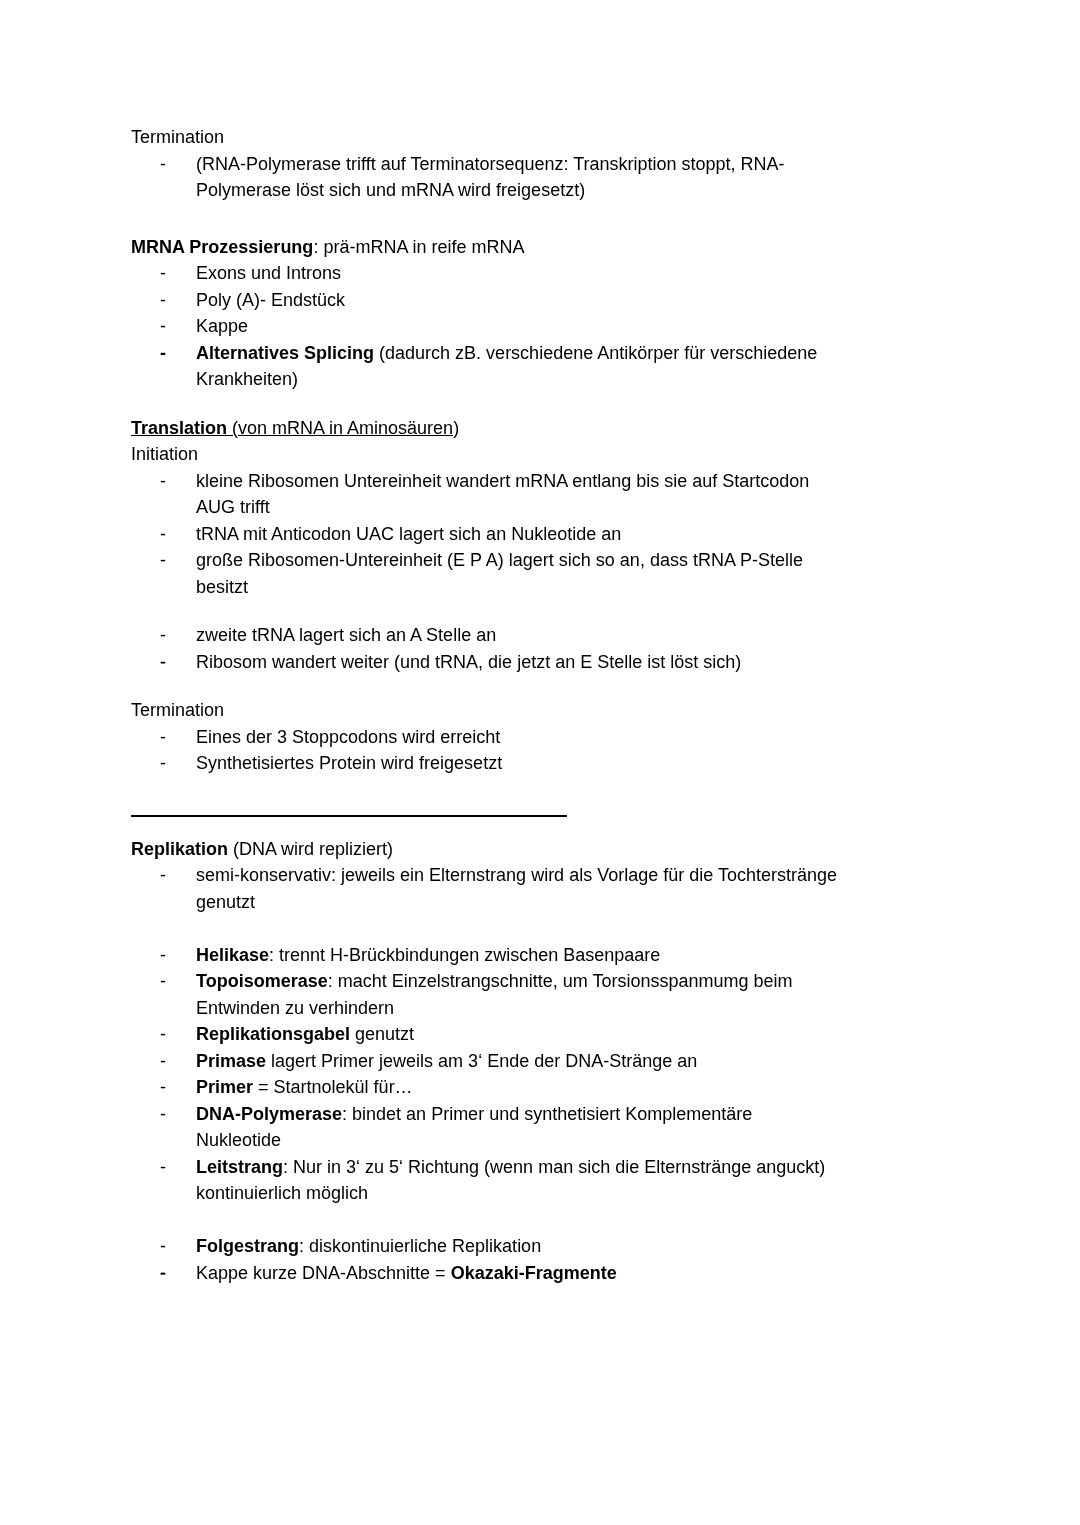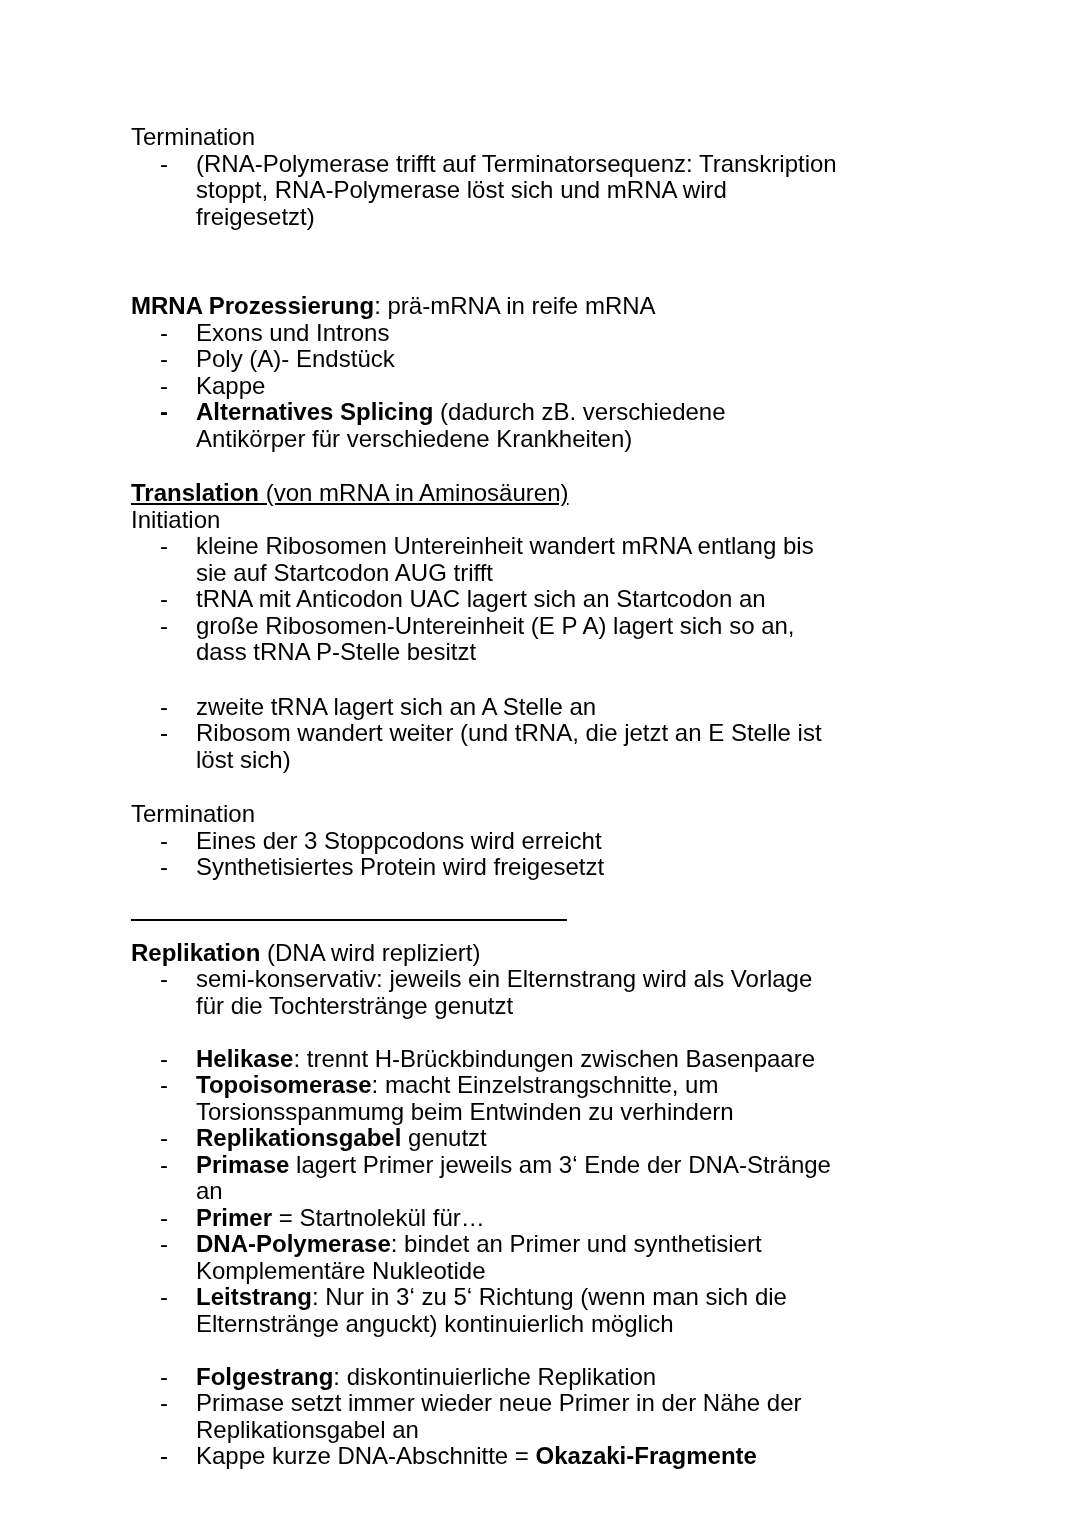--- a/index.html
+++ b/index.html
@@ -12,39 +12,39 @@
     height: 1525px;
     overflow: hidden;
     font-family: "Liberation Sans", "DejaVu Sans", sans-serif;
     color: #000000;
   }
   .page {
     box-sizing: border-box;
     width: 972px;
     height: 1525px;
     padding: 124px 134px 8px 131px;
-    font-size: 24px;
+    font-size: 18px;
     line-height: 26.5px;
   }
   .heading { white-space: pre-wrap; }
   .bseg { font-weight: 700; }
   .u { text-decoration: underline; }
   .item {
     position: relative;
     padding-left: 65px;
     white-space: pre-wrap;
   }
   .item > .dash {
     position: absolute;
     left: 29px;
     top: 0;
   }
   .bold-dash > .dash { font-weight: 700; }
-  .sec-gap-sm { margin-top: 28px; }
-  .sec-gap-lg { margin-top: 63px; }
+  .sec-gap-sm { margin-top: 22px; }
+  .sec-gap-lg { margin-top: 30px; }
   .sec-gap-divider { margin-top: 19px; }
   .mt-blank { margin-top: 26.5px; }
   .divider {
     width: 436px;
     height: 0;
     border-top: 2px solid #000000;
     margin-top: 38px;
   }
 </style>
 </head>
@@ -62,21 +62,21 @@
     <div class="item"><span class="dash">-</span><span></span><span class="bseg"></span><span>Exons und Introns</span></div>
     <div class="item"><span class="dash">-</span><span></span><span class="bseg"></span><span>Poly (A)- Endstück</span></div>
     <div class="item"><span class="dash">-</span><span></span><span class="bseg"></span><span>Kappe</span></div>
     <div class="item bold-dash"><span class="dash">-</span><span></span><span class="bseg">Alternatives Splicing</span><span> (dadurch zB. verschiedene Antikörper für verschiedene Krankheiten)</span></div>
   </div>
 
   <div class="section sec-gap-sm">
     <div class="heading u"><span class="bseg">Translation</span><span> (von mRNA in Aminosäuren)</span></div>
     <div class="heading">Initiation</div>
     <div class="item"><span class="dash">-</span><span></span><span class="bseg"></span><span>kleine Ribosomen Untereinheit wandert mRNA entlang bis sie auf Startcodon AUG trifft</span></div>
-    <div class="item"><span class="dash">-</span><span></span><span class="bseg"></span><span>tRNA mit Anticodon UAC lagert sich an Startcodon an</span></div>
+    <div class="item"><span class="dash">-</span><span></span><span class="bseg"></span><span>tRNA mit Anticodon UAC lagert sich an Nukleotide an</span></div>
     <div class="item"><span class="dash">-</span><span></span><span class="bseg"></span><span>große Ribosomen-Untereinheit (E P A) lagert sich so an, dass tRNA P-Stelle besitzt</span></div>
   </div>
 
   <div class="section sec-gap-sm">
     <div class="item"><span class="dash">-</span><span></span><span class="bseg"></span><span>zweite tRNA lagert sich an A Stelle an</span></div>
     <div class="item"><span class="dash">-</span><span></span><span class="bseg"></span></div>
     <div class="item"><span class="dash">-</span><span></span><span class="bseg"></span><span>Ribosom wandert weiter (und tRNA, die jetzt an E Stelle ist löst sich)</span></div>
   </div>
 
   <div class="section sec-gap-sm">
@@ -91,18 +91,18 @@
     <div class="heading"><span class="bseg">Replikation</span><span> (DNA wird repliziert)</span></div>
     <div class="item"><span class="dash">-</span><span></span><span class="bseg"></span><span>semi-konservativ: jeweils ein Elternstrang wird als Vorlage für die Tochterstränge genutzt</span></div>
     <div class="item mt-blank"><span class="dash">-</span><span></span><span class="bseg">Helikase</span><span>: trennt H-Brückbindungen zwischen Basenpaare</span></div>
     <div class="item"><span class="dash">-</span><span></span><span class="bseg">Topoisomerase</span><span>: macht Einzelstrangschnitte, um Torsionsspanmumg beim Entwinden zu verhindern</span></div>
     <div class="item"><span class="dash">-</span><span></span><span class="bseg">Replikationsgabel</span><span> genutzt</span></div>
     <div class="item"><span class="dash">-</span><span></span><span class="bseg">Primase</span><span> lagert Primer jeweils am 3‘ Ende der DNA-Stränge an</span></div>
     <div class="item"><span class="dash">-</span><span></span><span class="bseg">Primer</span><span> = Startnolekül für…</span></div>
     <div class="item"><span class="dash">-</span><span></span><span class="bseg">DNA-Polymerase</span><span>: bindet an Primer und synthetisiert Komplementäre Nukleotide</span></div>
     <div class="item"><span class="dash">-</span><span></span><span class="bseg">Leitstrang</span><span>: Nur in 3‘ zu 5‘ Richtung (wenn man sich die Elternstränge anguckt) kontinuierlich möglich</span></div>
     <div class="item mt-blank"><span class="dash">-</span><span></span><span class="bseg">Folgestrang</span><span>: diskontinuierliche Replikation</span></div>
-    <div class="item"><span class="dash">-</span><span></span><span class="bseg"></span><span>Primase setzt immer wieder neue Primer in der Nähe der Replikationsgabel an</span></div>
+    <div class="item"><span class="dash">-</span><span></span><span class="bseg"></span></div>
     <div class="item"><span class="dash">-</span><span></span><span class="bseg"></span></div>
     <div class="item"><span class="dash">-</span><span>Kappe kurze DNA-Abschnitte = </span><span class="bseg">Okazaki-Fragmente</span><span></span></div>
   </div>
 
 </div>
 
 </body></html>

